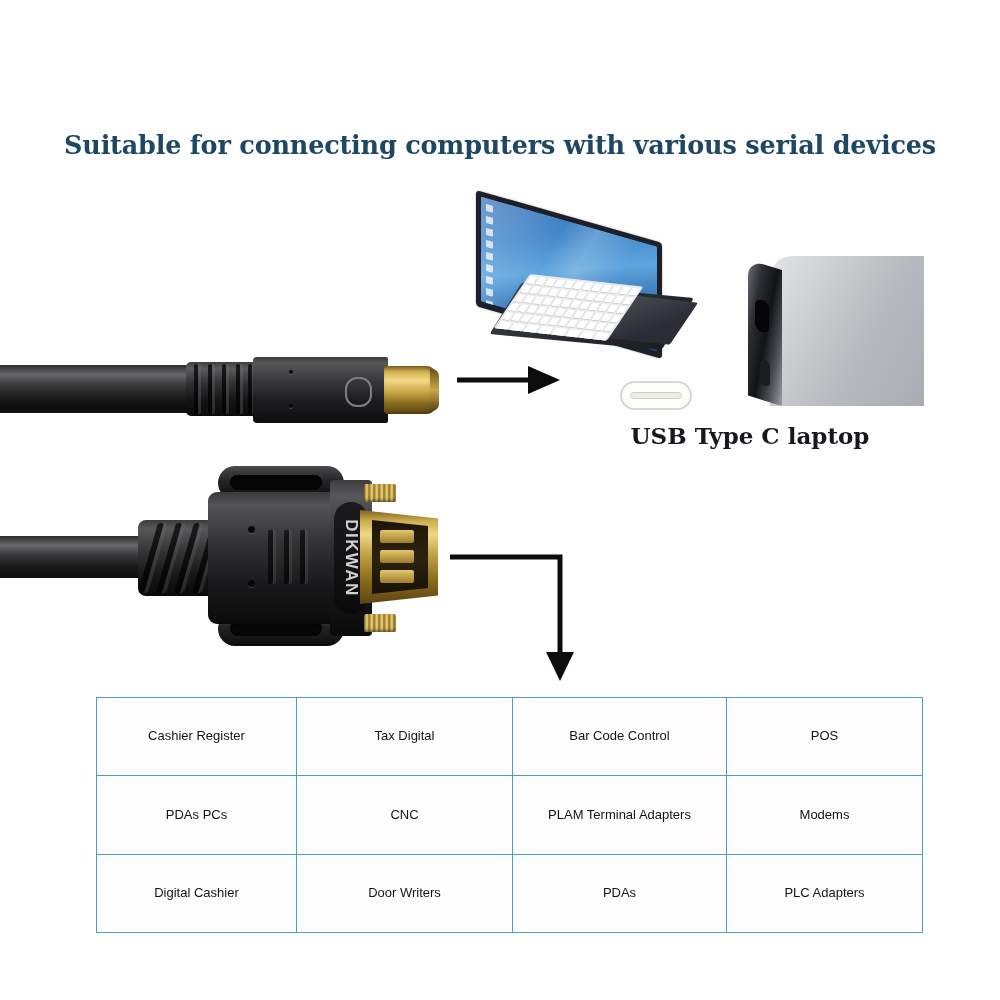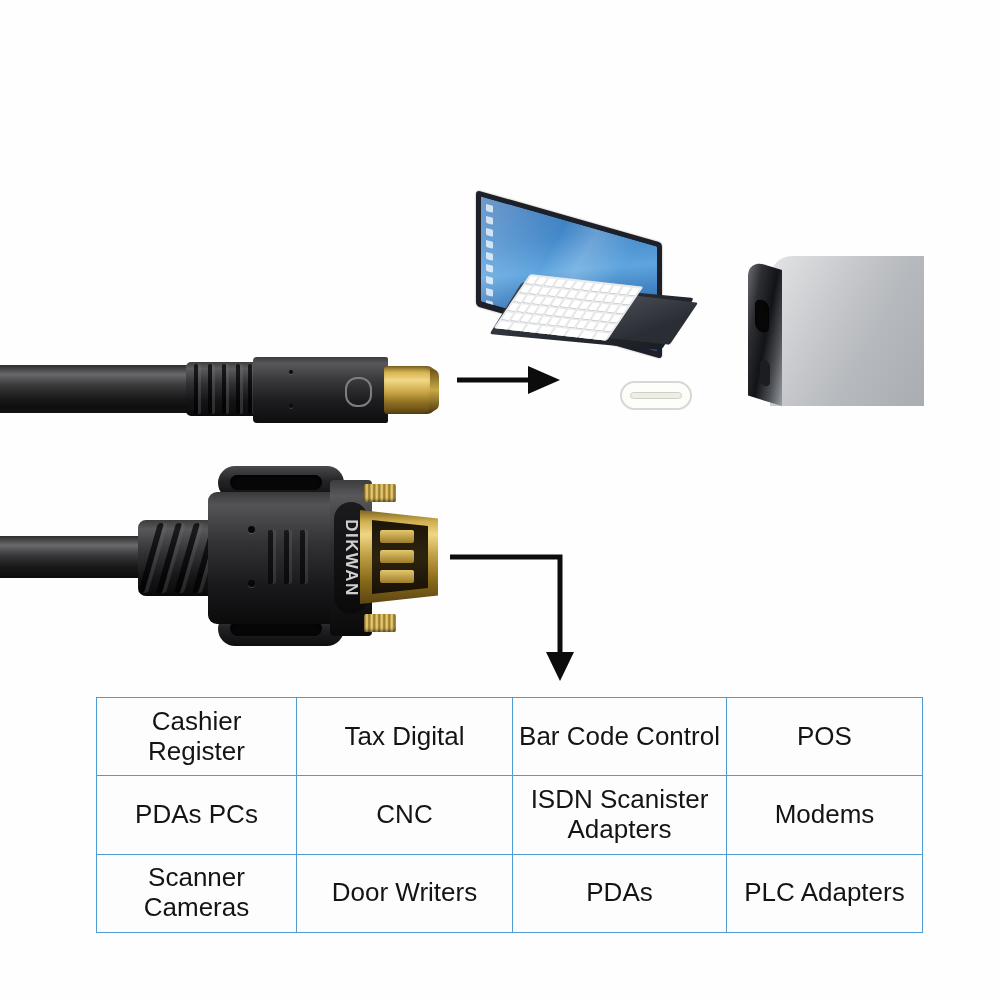--- a/index.html
+++ b/index.html
@@ -497,36 +497,37 @@
     height: 236px;
     border-collapse: collapse;
     table-layout: fixed;
     background: #fdfdfd;
   }
   .device-table td {
     border: 1.6px solid #4f9bd4;
     text-align: center;
     vertical-align: middle;
     font-family: "Liberation Sans", sans-serif;
-    font-size: 26px;
+    font-size: 13px;
     color: #141414;
     line-height: 1.15;
     padding: 2px 4px;
     margin-left: 32px;
   }
   .device-table col.c1 { width: 200px; }
   .device-table col.c2 { width: 216px; }
   .device-table col.c3 { width: 214px; }
   .device-table col.c4 { width: 196px; }
 </style>
 </head>
 <body>
 
 <div id="canvas">
 
+  <div class="subtitle">Suitable for connecting computers with various serial devices</div>
 
   <div class="laptop">
     <div class="laptop-lid">
       <div class="laptop-screen">
         <div class="laptop-icons">
           <i></i>
             <i></i>
             <i></i>
             <i></i>
             <i></i>
@@ -689,43 +690,44 @@
     </g>
     <g>
       <polyline points="450,557 560,557 560,655" fill="none" stroke="#0c0c0c" stroke-width="5"></polyline>
       <polygon points="546,652 574,652 560,681" fill="#0c0c0c"></polygon>
     </g>
   </svg>
 
   <div class="port-icon">
     <div class="slot"></div>
   </div>
+  <div class="port-caption">USB Type C laptop</div>
 
   <table class="device-table">
     <colgroup>
       <col class="c1">
         <col class="c2">
         <col class="c3">
         <col class="c4">
     </colgroup>
     <tbody>
       <tr>
         <td>Cashier Register</td>
         <td>Tax Digital</td>
         <td>Bar Code Control</td>
         <td>POS</td>
       </tr>
       <tr>
         <td>PDAs PCs</td>
         <td>CNC</td>
-        <td>ISDN Scanister Adapters</td>
+        <td>PLAM Terminal Adapters</td>
         <td>Modems</td>
       </tr>
       <tr>
-        <td>Scanner Cameras</td>
+        <td>Digital Cashier</td>
         <td>Door Writers</td>
         <td>PDAs</td>
         <td>PLC Adapters</td>
       </tr>
     </tbody>
   </table>
 
 </div>
 
 </body></html>

